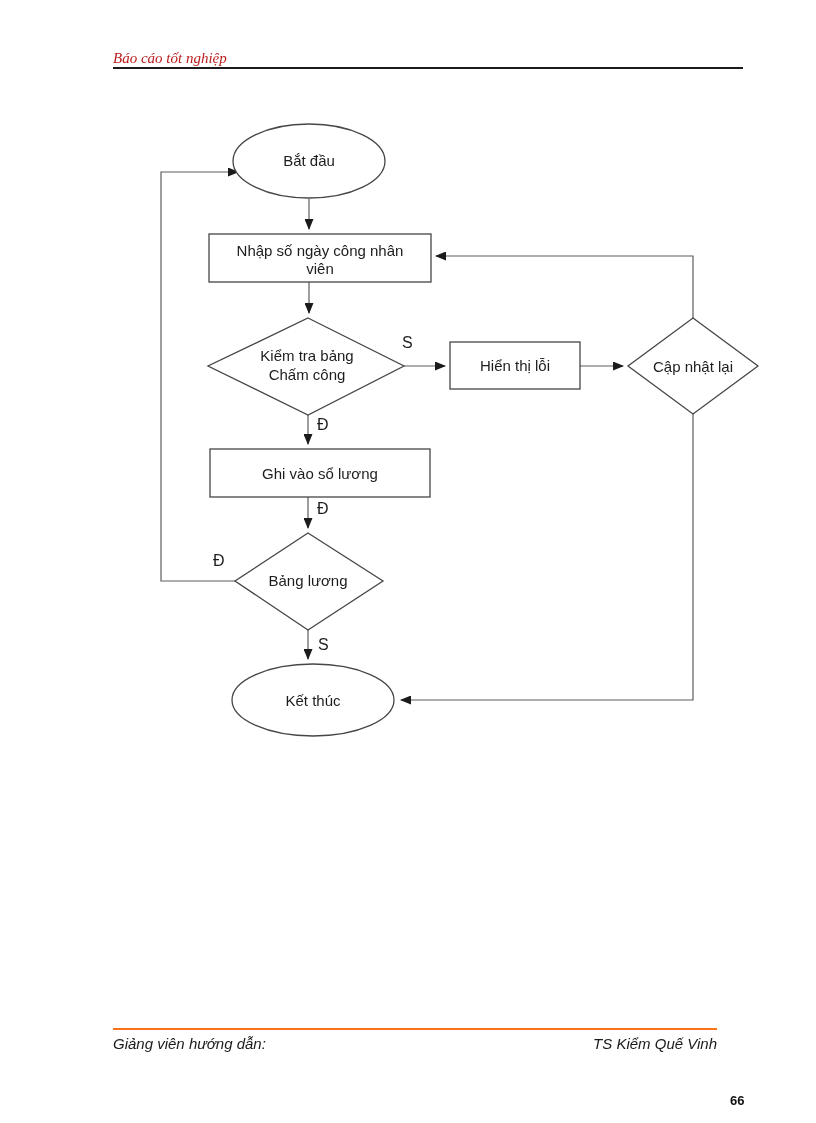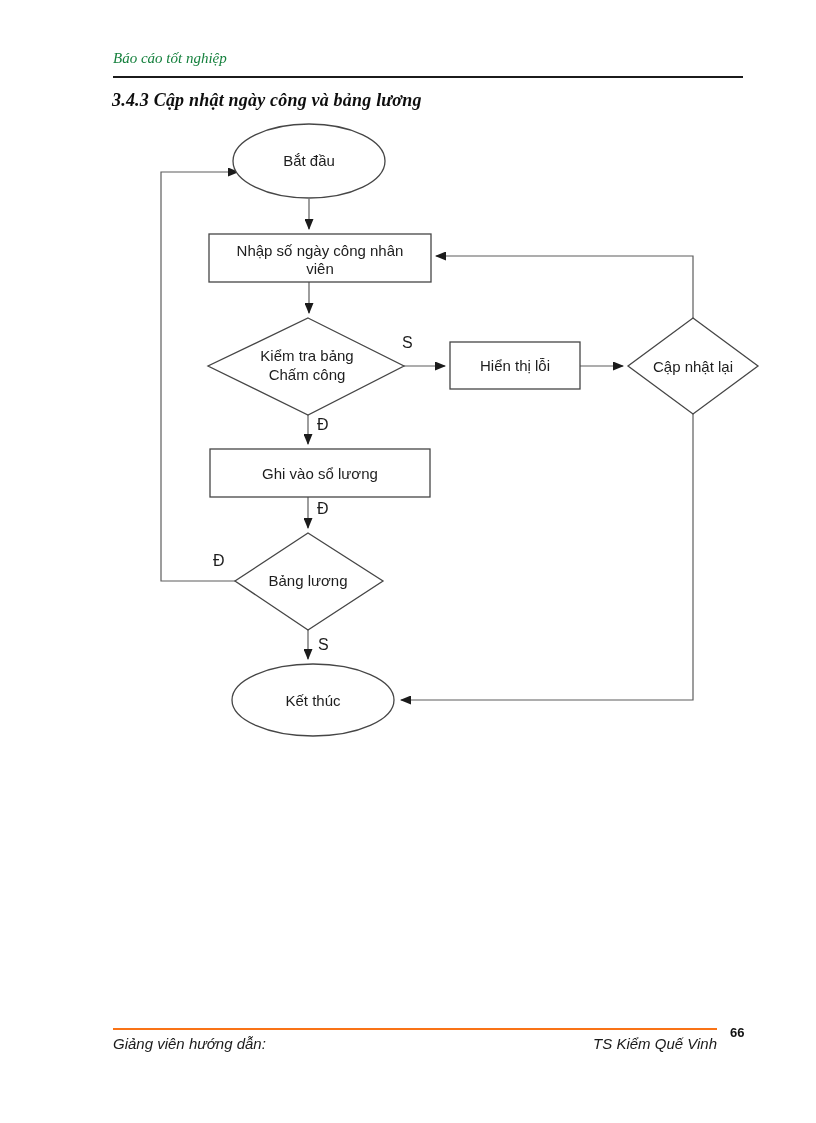--- a/index.html
+++ b/index.html
@@ -8,25 +8,24 @@
     width:816px; height:1123px;
     background:#ffffff;
     font-family:"Liberation Sans", sans-serif;
     overflow:hidden;
   }
   .doc-header {
     position:absolute;
     left:113px; top:50px;
     width:630px;
     border-bottom:2px solid #1b1b1b;
-    padding-bottom:9px;
     font-family:"Liberation Serif", serif;
     font-style:italic;
     font-size:15px;
-    color:#15803d;
+    color:#b91c1c;
   }
   .section-title {
     position:absolute;
     left:112px; top:90px;
     font-family:"Liberation Serif", serif;
     font-style:italic;
     font-weight:bold;
     font-size:18px;
     color:#0e0e0e;
     letter-spacing:0.2px;
@@ -52,36 +51,35 @@
     border-top:2px solid #f97316;
     padding-top:5px;
     display:flex;
     justify-content:space-between;
     font-style:italic;
     font-size:15px;
     color:#1a1a1a;
   }
   .page-number {
     position:absolute;
-    left:730px; top:1025px;
+    left:730px; top:1093px;
     font-weight:bold;
     font-size:13px;
     color:#111111;
   }
 </style>
 </head>
 <body>
 
 <div class="page">
 
   <div class="doc-header">
     <span>Báo cáo tốt nghiệp</span>
   </div>
 
-  <div class="section-title">3.4.3 Cập nhật ngày công và bảng lương</div>
 
   <svg class="flow" width="816" height="1123" viewBox="0 0 816 1123">
     <defs>
       <marker id="arrow" markerWidth="11" markerHeight="9" refX="10" refY="4.5" orient="auto" markerUnits="userSpaceOnUse">
         <path d="M0,0 L11,4.5 L0,9 Z" fill="#1b1b1b"></path>
       </marker>
     </defs>
 
     <path class="conn" d="M309,199 L309,229" marker-end="url(#arrow)"></path>
     <path class="conn" d="M309,282 L309,313" marker-end="url(#arrow)"></path>

